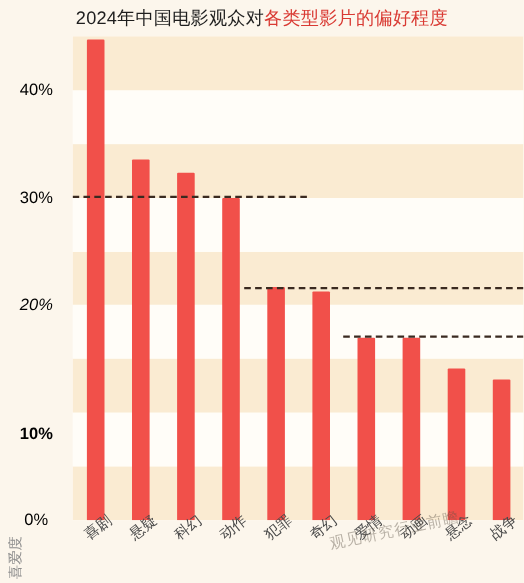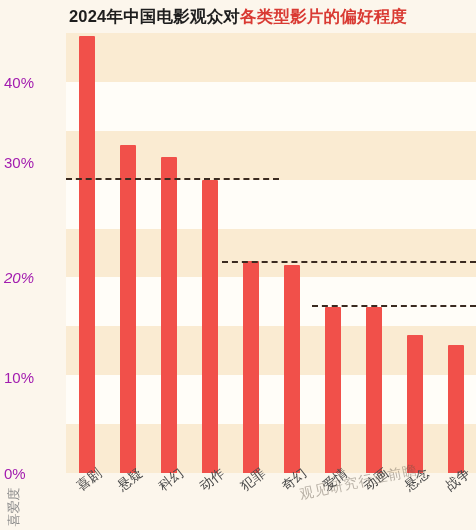--- a/index.html
+++ b/index.html
@@ -24,21 +24,21 @@
   }
 
   
   #chart-title {
     position: absolute;
     left: 0;
     top: 6px;
     width: 476px;
     text-align: center;
     font-size: 16.5px;
-    font-weight: bold;
+    font-weight: normal;
     letter-spacing: 0.2px;
     color: #1e1e1e;
     white-space: nowrap;
   }
   #chart-title .accent { color: #D93A33; }
 
   
   #plot-area {
     position: absolute;
     left: 66px;
@@ -72,23 +72,23 @@
     left: 0;
     height: 0;
     border-top: 2px dashed #3a2a20;
   }
 
   
   .ytick {
     position: absolute;
     right: 0;
     width: 58px;
-    text-align: left;
+    text-align: center;
     font-size: 15px;
-    color: #a21caf;
+    color: #000000;
     transform: translateY(-50%);
     white-space: nowrap;
   }
   #y-axis {
     position: absolute;
     left: 0;
     top: 33px;
     width: 62px;
     height: 440px;
   }
@@ -142,23 +142,23 @@
 <body>
 
 <div id="chart-root">
 
   <div id="chart-title">
     <span class="plain">2024年中国电影观众对</span><span class="accent">各类型影片的偏好程度</span>
   </div>
 
   <div id="y-axis">
       <div class="ytick" style="top: 440px;">0%</div>
-      <div class="ytick" style="top: 344px;">10%</div>
+      <div class="ytick" style="top: 362px; font-weight: bold;">10%</div>
       <div class="ytick" style="top: 244.444px; font-style: italic;">20%</div>
-      <div class="ytick" style="top: 129px;">30%</div>
+      <div class="ytick" style="top: 147px;">30%</div>
       <div class="ytick" style="top: 48.8889px;">40%</div>
     </div>
 
   <div id="y-axis-title">喜爱度</div>
 
   <div id="plot-area">
       <div class="band dark" style="bottom: 0px; height: 48.8889px; background: rgb(250, 235, 210);"></div>
       <div class="band light" style="bottom: 48.8889px; height: 48.8889px; background: rgb(255, 253, 248);"></div>
       <div class="band dark" style="bottom: 97.7778px; height: 48.8889px; background: rgb(250, 235, 210);"></div>
       <div class="band light" style="bottom: 146.667px; height: 48.8889px; background: rgb(255, 253, 248);"></div>

